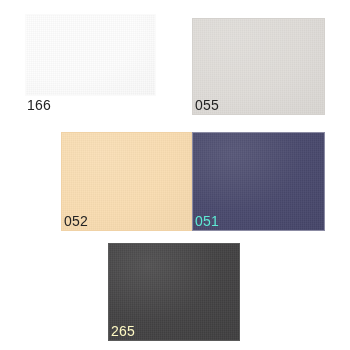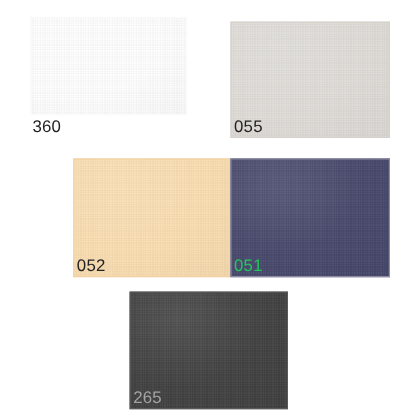--- a/index.html
+++ b/index.html
@@ -63,34 +63,34 @@
   }
 </style>
 </head>
 <body>
 
 <div id="swatch-board" style="width: 350px; height: 350px; background: rgb(255, 255, 255);">
     <div class="swatch" style="left: 25px; top: 14px; width: 131px; height: 82px; background: rgb(253, 253, 253); border: 1px solid rgb(250, 250, 250);">
       <div class="sheen"></div>
       <div class="texture"></div>
     </div>
-    <span class="floating-label" style="color: rgb(35, 35, 35); left: 27px; top: 97px;">360</span>
+    <span class="floating-label" style="color: rgb(35, 35, 35); left: 27px; top: 97px;">166</span>
     <div class="swatch" style="left: 192px; top: 18px; width: 133px; height: 97px; background: rgb(222, 219, 215); border: 1px solid rgb(212, 209, 205);">
       <div class="sheen"></div>
       <div class="texture"></div>
       <span class="swatch-label" style="color: rgb(35, 35, 35); text-align: center;">055</span>
     </div>
     <div class="swatch" style="left: 25px; top: 132px; width: 131px; height: 99px; background: rgb(249, 220, 176); border: 1px solid rgb(240, 210, 166); margin-left: 36px;">
       <div class="sheen"></div>
       <div class="texture"></div>
       <span class="swatch-label" style="color: rgb(35, 35, 35);">052</span>
     </div>
     <div class="swatch" style="left: 192px; top: 132px; width: 133px; height: 99px; background: rgb(70, 70, 106); border: 1px solid rgb(139, 139, 163);">
       <div class="sheen"></div>
       <div class="texture"></div>
-      <span class="swatch-label" style="color: #22c55e; margin-top: 24px;">051</span>
+      <span class="swatch-label" style="color: #5eead4; margin-top: 24px;">051</span>
     </div>
     <div class="swatch" style="left: 108px; top: 243px; width: 132px; height: 98px; background: rgb(64, 63, 64); border: 1px solid rgb(90, 90, 90);">
       <div class="sheen"></div>
       <div class="texture"></div>
-      <span class="swatch-label" style="color: #a3a3a3;">265</span>
+      <span class="swatch-label" style="color: #fef9c3;">265</span>
     </div>
   </div>
 
 </body></html>

